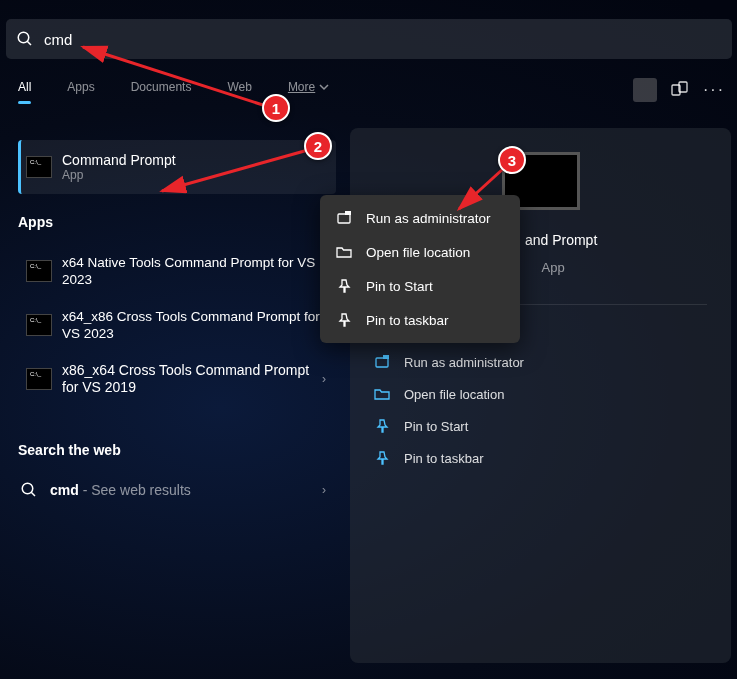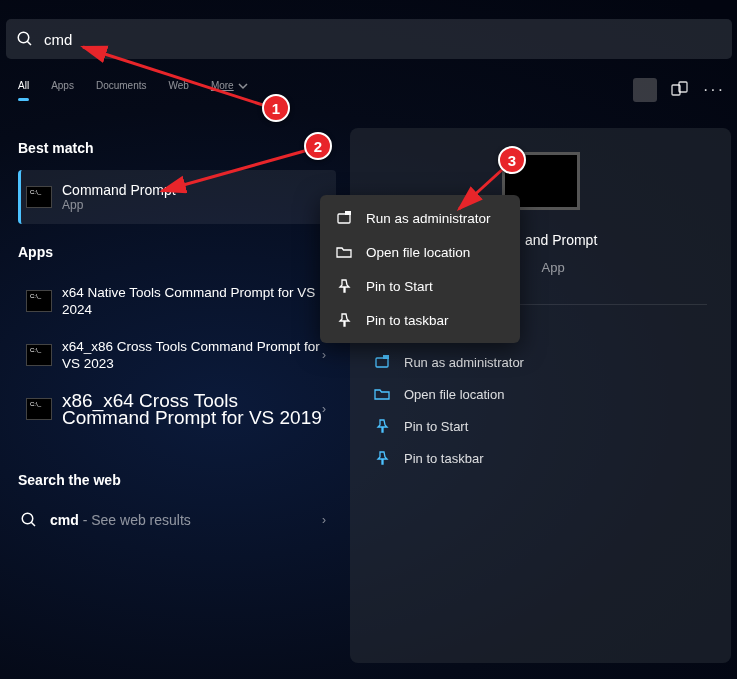--- a/index.html
+++ b/index.html
@@ -1,20 +1,20 @@
 <!DOCTYPE html>
 <html><head>
   <meta charset="utf-8">
   <style>
     * { box-sizing: border-box; margin: 0; padding: 0; font-family: "Segoe UI", sans-serif; }
     body { width: 737px; height: 679px; background: radial-gradient(ellipse 800px 500px at 30% 60%, #0b1a3a 0%, #050a18 60%, #020510 100%); color: #ffffff; overflow: hidden; position: relative; }
     .search-bar { position: absolute; left: 6px; top: 19px; width: 726px; height: 40px; background: rgba(50,55,65,0.6); border-radius: 5px; display: flex; align-items: center; padding: 0 10px; }
     .search-bar .icon { width: 18px; height: 18px; margin-right: 10px; }
     .search-input { flex: 1; background: transparent; border: none; outline: none; color: #ffffff; font-size: 15px; }
-    .tabs { position: absolute; left: 18px; top: 80px; display: flex; gap: 22px; align-items: center; font-size: 10px; color: rgba(255,255,255,0.55); justify-content: space-between; }
+    .tabs { position: absolute; left: 18px; top: 80px; display: flex; gap: 36px; align-items: center; font-size: 12px; color: rgba(255,255,255,0.55); justify-content: space-between; }
     .tab { cursor: pointer; padding-bottom: 8px; position: relative; }
     .tab.active { color: #ffffff; }
     .tab.active::after { content:""; position:absolute; left:0; right:0; bottom:-2px; height:3px; background:#4cc2ff; border-radius:2px; }
     .tab-more { display:flex; align-items:center; gap:4px;text-decoration:underline; }
     .right-controls { position:absolute; right:12px; top:78px; display:flex; align-items:center; gap:14px; }
     .avatar-box { width:24px; height:24px; background: rgba(80,80,85,0.7); border-radius:3px; }
     .section-header { font-size:14px; font-weight:600; }
     .left-col { position:absolute; left:18px; top:140px; width:318px; }
     .best-match { padding-bottom:14px; }
     .result-item { display:flex; align-items:center; height:54px; border-radius:4px; position:relative; cursor:pointer; padding:0 8px; }
@@ -76,52 +76,49 @@
   <span>
     <svg width="18" height="18" viewBox="0 0 18 18" stroke="rgba(255,255,255,0.85)" fill="none" stroke-width="1.3">
         <rect x="1" y="4" width="8" height="10" rx="1"></rect>
         <rect x="8" y="1" width="8" height="10" rx="1"></rect>
       </svg>
   </span>
   <span style="color:rgba(255,255,255,0.85);font-size:16px;letter-spacing:2px;">···</span>
 </div>
 
 <div class="left-col">
-  <div class="best-match">
-    <div class="section-header">Best match</div>
-  </div>
   <div class="result-item selected">
     <div class="result-icon">C:\_</div>
     <div class="result-text">
       <div class="title">Command Prompt</div>
       <div class="sub">App</div>
     </div>
   </div>
 
   <div class="section-apps">
     <div class="sectitle">Apps</div>
 
     <div class="result-item">
       <div class="result-icon">C:\_</div>
       <div class="result-text">
-          <div class="title" style="font-size:13.5px;line-height:17px">x64 Native Tools Command Prompt for VS 2024</div>
+          <div class="title" style="font-size:13.5px;line-height:17px">x64 Native Tools Command Prompt for VS 2023</div>
         </div>
       <span class="item-chevron">›</span>
     </div>
     <div class="result-item">
       <div class="result-icon">C:\_</div>
       <div class="result-text">
           <div class="title" style="font-size:13.5px;line-height:17px">x64_x86 Cross Tools Command Prompt for VS 2023</div>
         </div>
       <span class="item-chevron">›</span>
     </div>
     <div class="result-item">
       <div class="result-icon">C:\_</div>
       <div class="result-text">
-          <div class="title" style="font-size:19px;line-height:17px">x86_x64 Cross Tools Command Prompt for VS 2019</div>
+          <div class="title" style="font-size:14px;line-height:17px">x86_x64 Cross Tools Command Prompt for VS 2019</div>
         </div>
       <span class="item-chevron">›</span>
     </div>
   </div>
 
   <div style="margin-top:36px">
     <div class="sectitle">Search the web</div>
     <div class="webrow">
       <span class="web-icon">
         <svg viewBox="0 0 24 24" width="18" height="18" stroke="#fff" stroke-width="2" fill="none">

